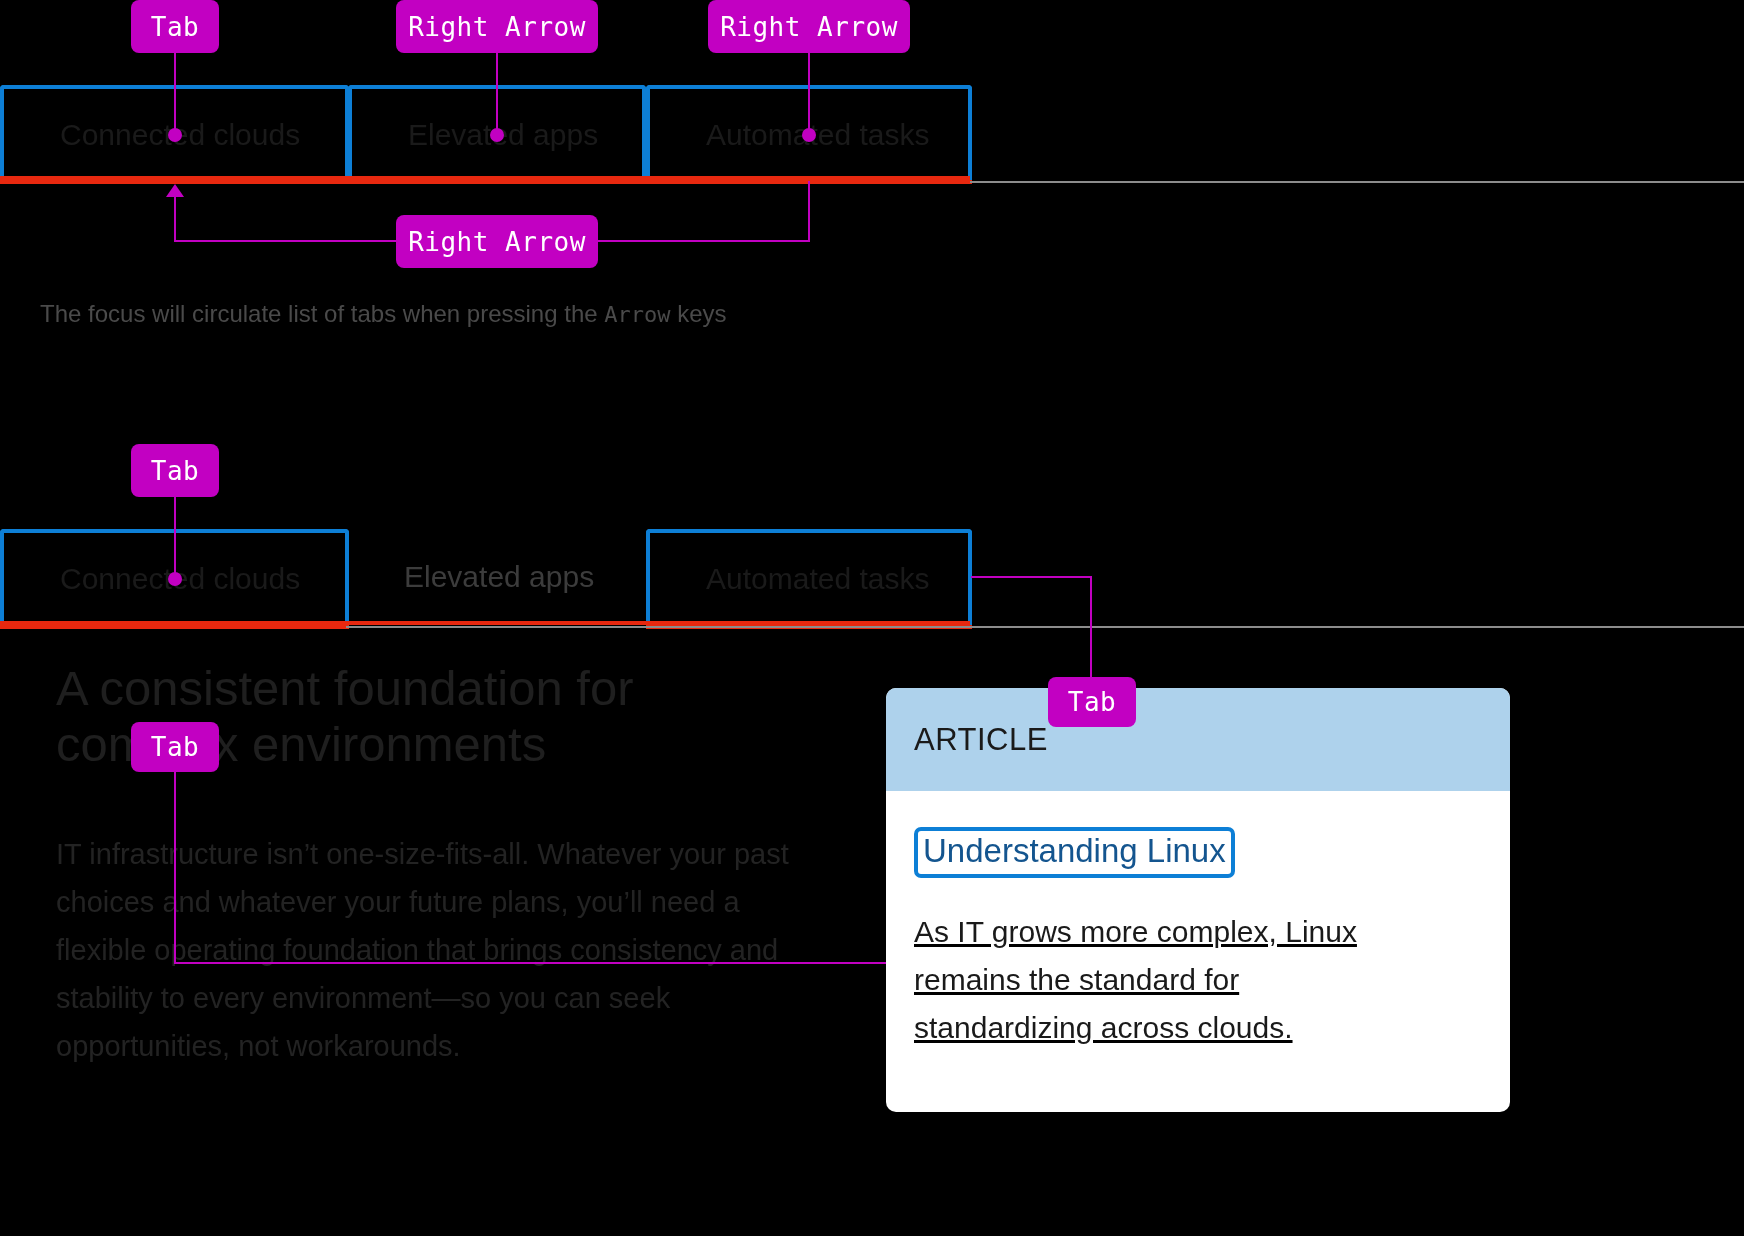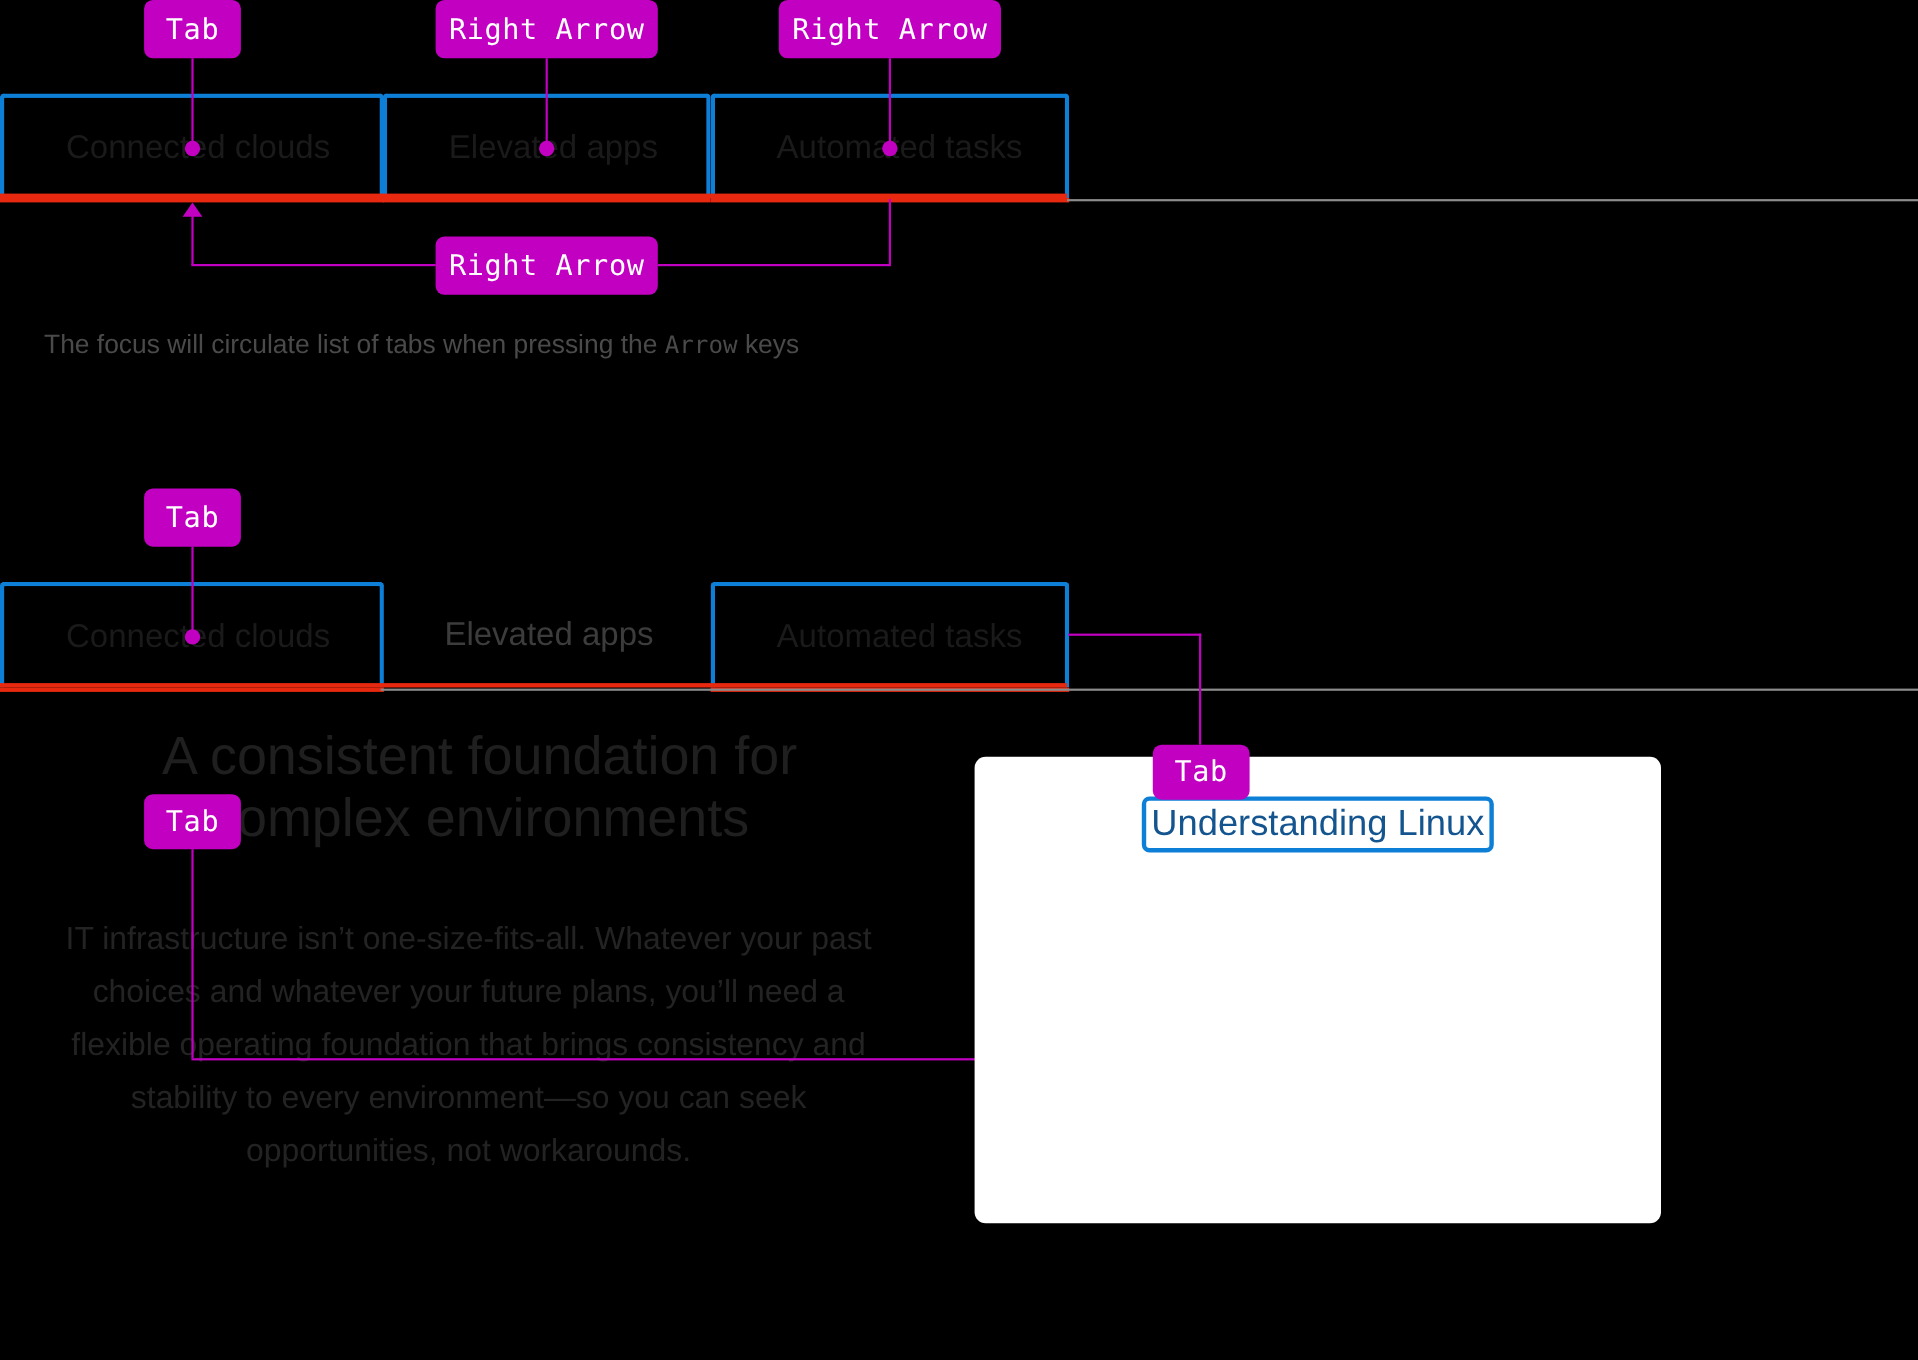--- a/index.html
+++ b/index.html
@@ -1,15 +1,15 @@
 <!DOCTYPE html>
 <html><head>
 <meta charset="utf-8">
 <style>
-  * { box-sizing: border-box; margin: 0; padding: 0; text-align: center; }
+  * { box-sizing: border-box; margin: 0; padding: 0; }
   html, body {
     width: 1744px; height: 1236px;
     background: #000000;
     font-family: "Liberation Sans", sans-serif;
     overflow: hidden;
   }
   .stage { position: relative; width: 1744px; height: 1236px; background:#000; }
 
   
   .kbd {
@@ -213,18 +213,22 @@
 
   <div class="kbd" style="left:131px; top:722px; width:88px; height:50px;">Tab</div>
   <div class="vline" style="left:174px; top:772px; height:190px;"></div>
 
   <div class="bodycopy" style="left:56px; top:830px;">IT infrastructure isn’t one-size-fits-all. Whatever your past choices and whatever your future plans, you’ll need a flexible operating foundation that brings consistency and stability to every environment—so you can seek opportunities, not workarounds.</div>
 
   <div class="hline" style="left:174px; top:962px; width:742px;"></div>
   <div class="arrow-right" style="left:914px; top:954px;"></div>
 
   <div class="card" style="left:886px; top:688px; width:624px; height:424px;">
+    <div class="card-head">
+      <span class="card-eyebrow">ARTICLE</span>
+    </div>
     <div class="card-body">
       <a class="card-link">Understanding Linux</a>
+      <div class="card-text">As IT grows more complex, Linux remains the standard for standardizing across clouds.</div>
     </div>
   </div>
 
 </div>
 
 </body></html>

